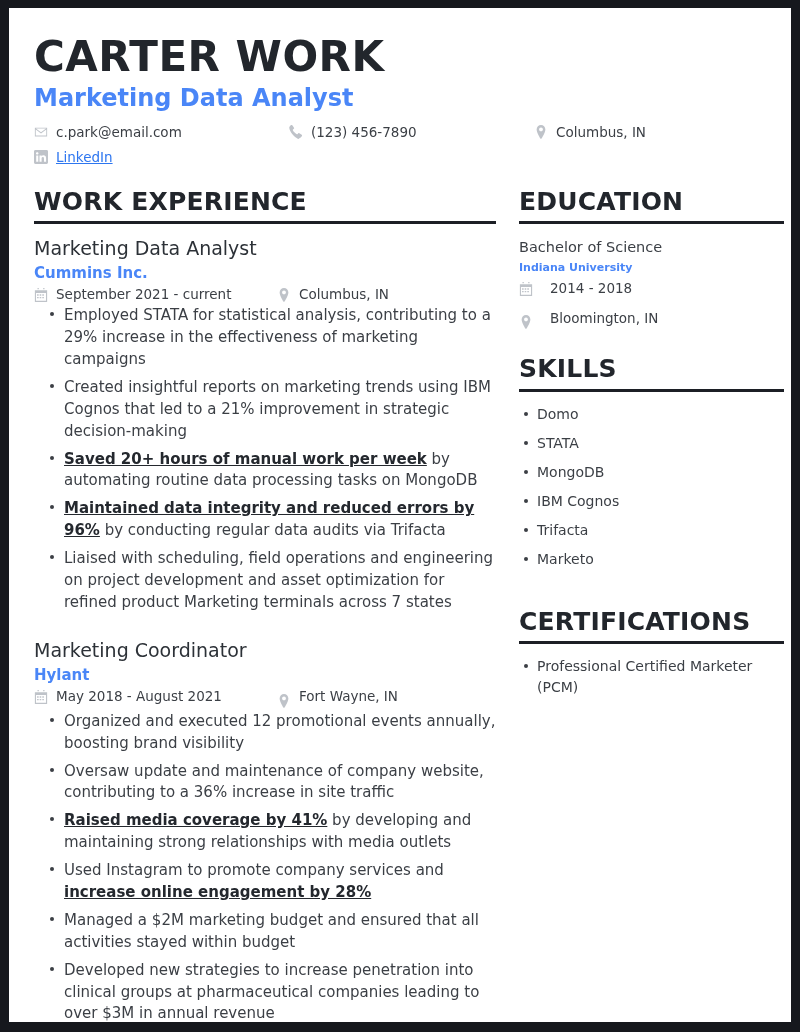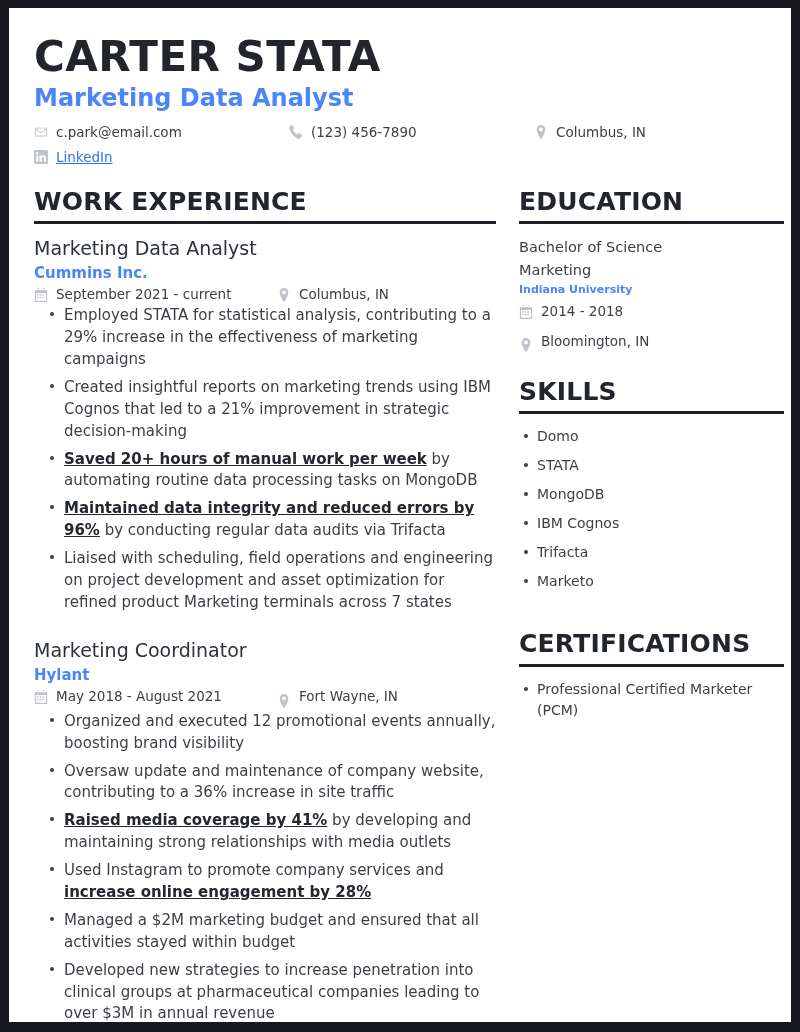--- a/index.html
+++ b/index.html
@@ -177,20 +177,21 @@
     color: #4a86f7;
     line-height: 1.5;
     margin-top: 1px;
   }
   .edu-meta {
     display: flex;
     align-items: flex-start;
     font-size: 13.5px;
     color: #3b3f45;
     margin-top: 4px;
+    gap: 9px;
   }
   .edu-meta.loc { margin-top: 14px; }
 
   ul.sidelist {
     margin: 0;
     padding-left: 18px;
     list-style: none;
   }
   ul.sidelist li {
     position: relative;
@@ -213,21 +214,21 @@
   .block-gap-md { height: 30px; }
   .job-gap { height: 18px; }
 </style>
 </head>
 <body>
 
 <div class="page-frame">
 <div class="page">
 
   <div>
-    <h1 class="name">CARTER STATA</h1>
+    <h1 class="name">CARTER WORK</h1>
     <div class="title">Marketing Data Analyst</div>
 
     <div class="contact-grid">
       <div class="contact-row">
 
         <div class="contact-item c-email">
           <span class="ico">
             <svg viewBox="0 0 16 16">
                   <path d="M1 3h14v10H1V3zm1.2 1L8 8.3 13.8 4H2.2zM2 5.2V12h12V5.2L8 9.6 2 5.2z"></path>
                 </svg>
@@ -342,21 +343,20 @@
     </div>
 
     <div class="col-gap"></div>
 
     <div class="col-right">
 
       <div class="section-right">
         <div class="section-head">EDUCATION</div>
         <div class="rule"></div>
         <div class="edu-line">Bachelor of Science</div>
-        <div class="edu-line">Marketing</div>
         <div class="edu-school">Indiana University</div>
         <div class="edu-meta">
           <span class="ico">
             <svg viewBox="0 0 16 16">
                   <path d="M4 0h1.5v1.5H4V0zm6.5 0H12v1.5h-1.5V0zM1 2.5h14V16H1V2.5zm1.3 3.2V14.7h11.4V5.7H2.3zm1.2 1.5h1.8v1.6H3.5V7.2zm3 0h1.8v1.6H6.5V7.2zm3 0h1.8v1.6H9.5V7.2zm-6 3h1.8v1.6H3.5v-1.6zm3 0h1.8v1.6H6.5v-1.6zm3 0h1.8v1.6H9.5v-1.6z"></path>
                 </svg>
           </span>
           <span>2014 - 2018</span>
         </div>
         <div class="edu-meta loc">

